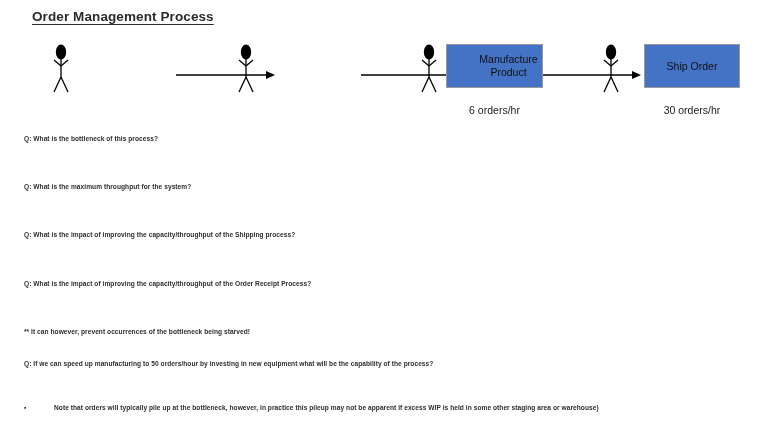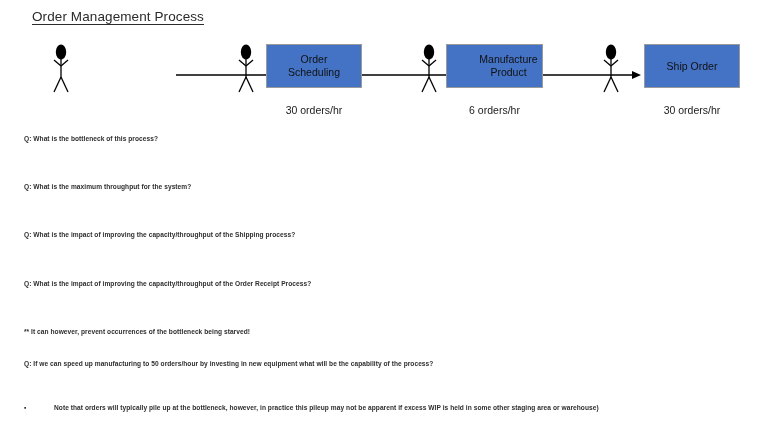--- a/index.html
+++ b/index.html
@@ -15,21 +15,21 @@
     font-family: "Liberation Sans", sans-serif;
     color: #000000;
   }
 
   
   #slide-title {
     position: absolute;
     left: 32px;
     top: 9px;
     font-size: 13.5px;
-    font-weight: normal;
+    font-weight: bold;
     letter-spacing: 0.1px;
     color: #2b2b2b;
     text-decoration: underline;
     text-underline-offset: 3px;
     white-space: nowrap;
   }
 
   
   #process-diagram {
     position: absolute;
@@ -141,27 +141,20 @@
   </svg>
 
   <svg class="stick-figure" style="left:235px; top:44px;" width="22" height="52" viewBox="0 0 22 52">
     <ellipse cx="11" cy="8" rx="5.2" ry="7.4" fill="#000000"></ellipse>
     <line x1="11" y1="15" x2="11" y2="33" stroke="#000000" stroke-width="1.3"></line>
     <line x1="11" y1="22" x2="4" y2="16" stroke="#000000" stroke-width="1.3"></line>
     <line x1="11" y1="22" x2="18" y2="16" stroke="#000000" stroke-width="1.3"></line>
     <line x1="11" y1="33" x2="4" y2="48" stroke="#000000" stroke-width="1.3"></line>
     <line x1="11" y1="33" x2="18" y2="48" stroke="#000000" stroke-width="1.3"></line>
   </svg>
-  <div class="process-stage" style="left:266px; width:96px;">
-    <div class="process-box" style="width:96px; height:44px; flex-direction:column;">
-      <span>Order</span>
-      <span>Scheduling</span>
-    </div>
-    <div class="stage-rate">30 orders/hr</div>
-  </div>
 
   <svg class="stick-figure" style="left:418px; top:44px;" width="22" height="52" viewBox="0 0 22 52">
     <ellipse cx="11" cy="8" rx="5.2" ry="7.4" fill="#000000"></ellipse>
     <line x1="11" y1="15" x2="11" y2="33" stroke="#000000" stroke-width="1.3"></line>
     <line x1="11" y1="22" x2="4" y2="16" stroke="#000000" stroke-width="1.3"></line>
     <line x1="11" y1="22" x2="18" y2="16" stroke="#000000" stroke-width="1.3"></line>
     <line x1="11" y1="33" x2="4" y2="48" stroke="#000000" stroke-width="1.3"></line>
     <line x1="11" y1="33" x2="18" y2="48" stroke="#000000" stroke-width="1.3"></line>
   </svg>
   <div class="process-stage" style="left:446px; width:97px;">

